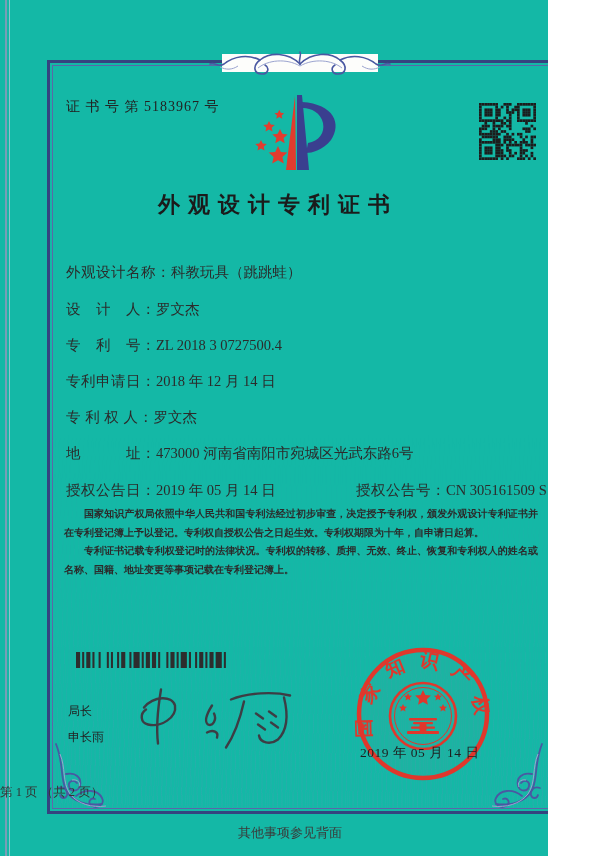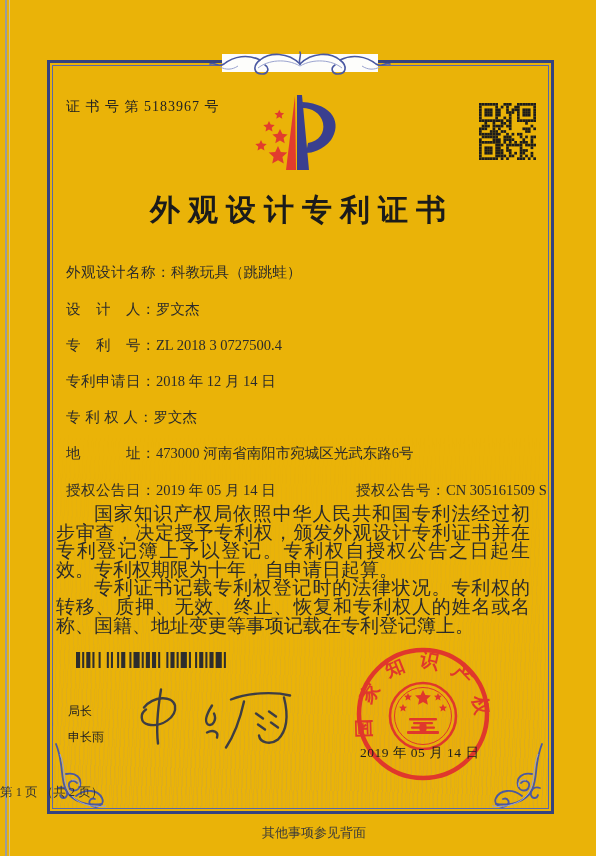--- a/index.html
+++ b/index.html
@@ -1,18 +1,18 @@
 <!DOCTYPE html>
 <html><head>
 <meta charset="utf-8">
 <style>
   html,body{margin:0;padding:0;}
   .page{
-    position:relative;width:596px;height:856px;overflow:hidden;
-    background:#eab308;
+    position:relative;width:548px;height:856px;overflow:hidden;
+    background:#14b8a6;
     font-family:"Liberation Serif","DejaVu Serif",serif;
     color:#2a2a2a;
   }
   .scan-line-1{position:absolute;left:5px;top:0;width:2px;height:100%;background:#8d98b8;opacity:.85;}
   .scan-line-2{position:absolute;left:9px;top:0;width:1px;height:100%;background:#c3c9dd;opacity:.7;}
 
   .frame{position:absolute;left:47px;top:60px;width:501px;height:748px;border:3px solid #35437f;}
   .frame-inner{position:absolute;inset:2px;border:1px solid #5a67a8;}
 
   .guilloche{
@@ -23,28 +23,28 @@
     -webkit-mask-image:linear-gradient(to bottom, transparent 0%, rgba(0,0,0,.45) 55%, #000 100%);
             mask-image:linear-gradient(to bottom, transparent 0%, rgba(0,0,0,.45) 55%, #000 100%);
     pointer-events:none;
   }
 
   .cert-no{position:absolute;left:66px;top:98px;font-size:14px;letter-spacing:1px;color:#222;}
   .logo{position:absolute;left:238px;top:92px;width:132px;height:94px;}
   .qr{position:absolute;left:479px;top:103px;width:57px;height:57px;}
 
   .title{position:absolute;left:0;top:190px;width:100%;text-align:center;
-    font-size:30px;font-weight:700;letter-spacing:8px;color:#1b1b1b;text-indent:8px;}
+    font-size:22px;font-weight:700;letter-spacing:8px;color:#1b1b1b;text-indent:8px;}
 
   .field-row{position:absolute;left:66px;font-size:14.5px;white-space:nowrap;color:#2b2b2b;}
   .field-row .lbl{letter-spacing:.5px;}
   .grant-no{position:absolute;left:290px;top:0;}
 
-  .paragraphs{position:absolute;left:56px;top:505px;width:474px;font-size:19px;
-    line-height:18.6px;text-align:justify;color:#2b2b2b;}
+  .paragraphs{position:absolute;left:64px;top:505px;width:474px;font-size:10px;
+    line-height:18.6px;text-align:justify;color:#2b2b2b;font-weight:bold;}
   .paragraphs p{margin:0;text-indent:2em;}
 
   .barcode{position:absolute;left:76px;top:652px;width:154px;height:16px;}
 
   .officer{position:absolute;left:68px;top:698px;font-size:12px;line-height:26px;color:#222;}
   .signature{position:absolute;left:128px;top:676px;width:170px;height:78px;}
 
   .seal{position:absolute;left:347px;top:638px;width:152px;height:152px;}
   .seal-date{position:absolute;left:360px;top:744px;width:130px;font-size:13.5px;
     color:#1e1e1e;letter-spacing:.5px;white-space:nowrap;}

